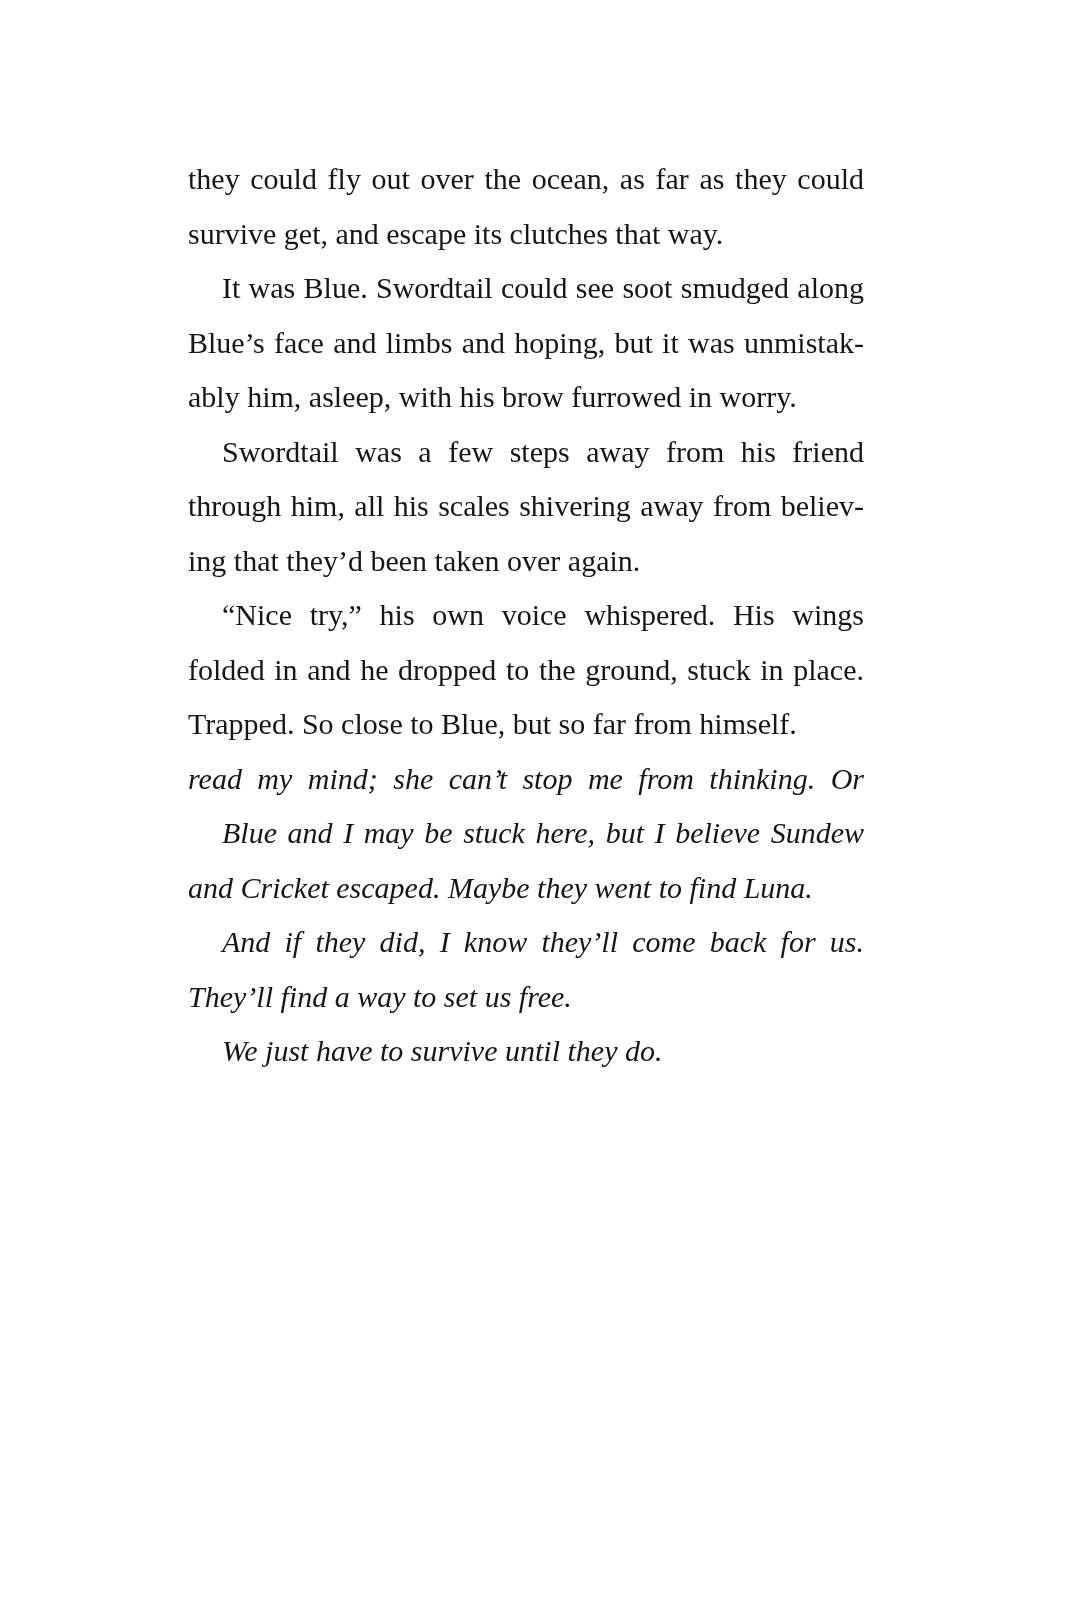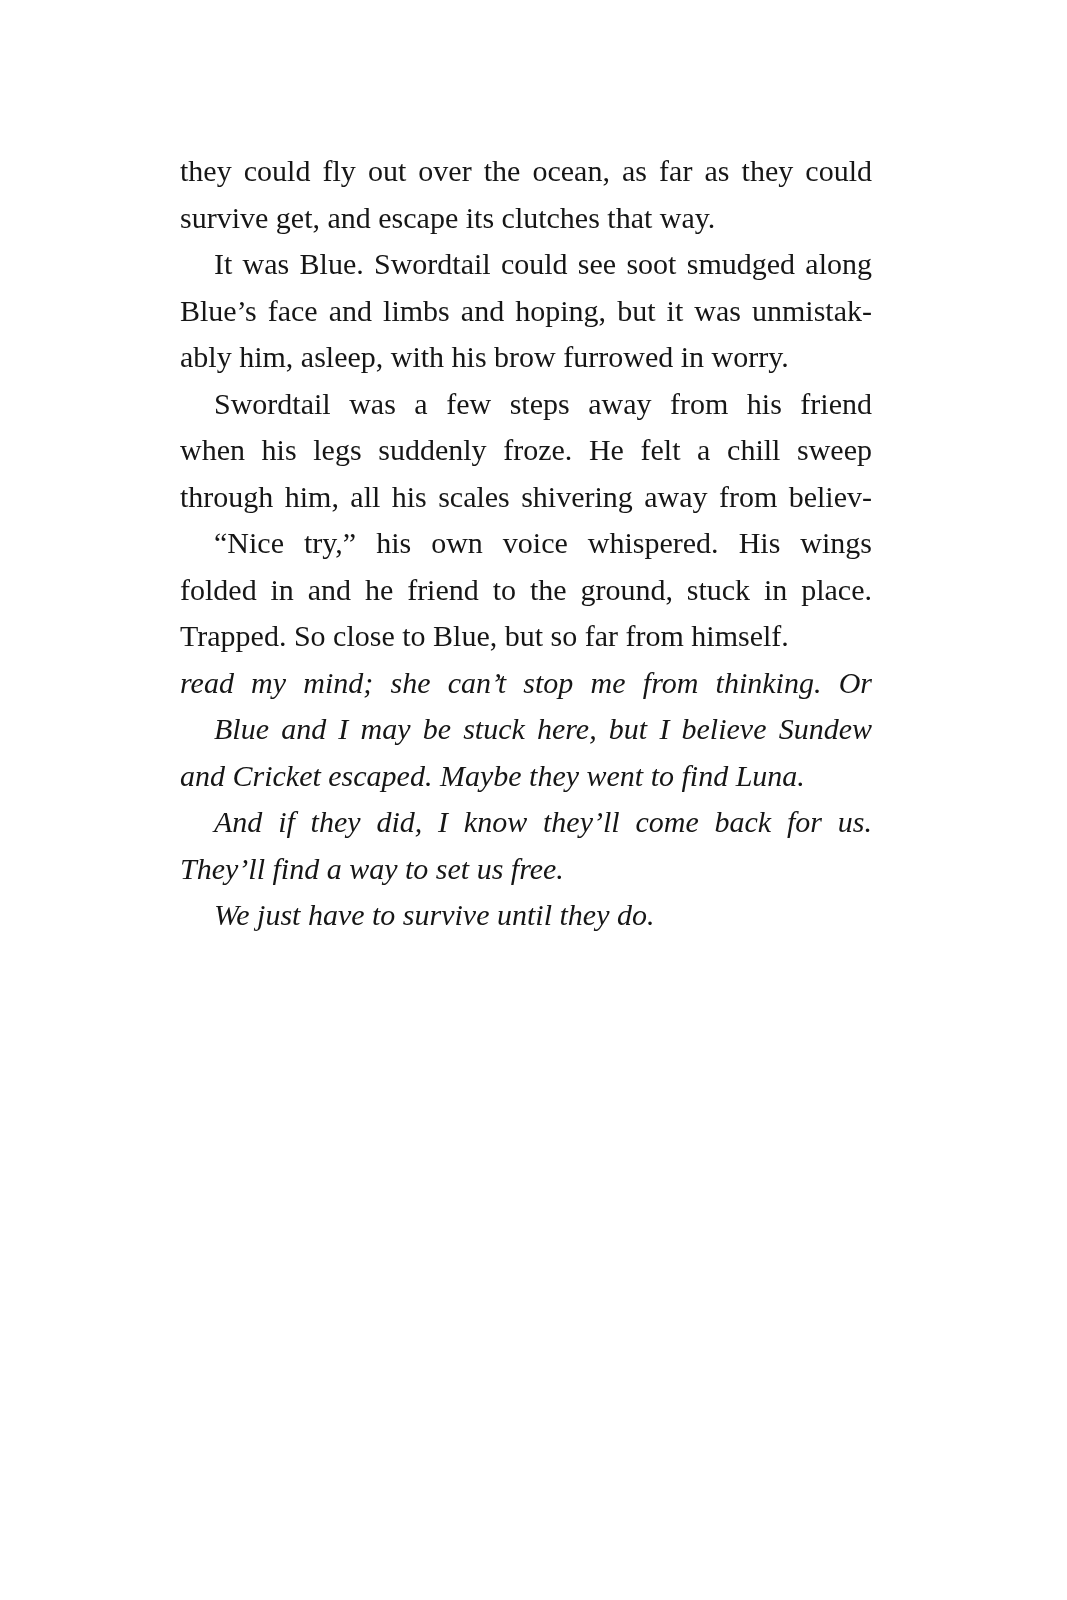--- a/index.html
+++ b/index.html
@@ -14,21 +14,21 @@
     font-family: "Liberation Serif", "DejaVu Serif", serif;
     color: #161616;
   }
   .textblock {
     position: absolute;
     left: 180px;
     top: 148px;
     width: 692px;
   }
   .line {
-    margin: 0;
+    margin: 8px;
     padding: 0;
     font-size: 30px;
     line-height: 46.5px;
     text-align: left;
     white-space: normal;
   }
   
   .j {
     text-align: justify;
     text-align-last: justify;
@@ -51,25 +51,25 @@
   <div class="textblock">
 
     <p class="line j">they could fly out over the ocean, as far as they could</p>
     <p class="line">survive get, and escape its clutches that way.</p>
 
     <p class="line j ind">It was Blue. Swordtail could see soot smudged along</p>
     <p class="line j">Blue’s face and limbs and hoping, but it was unmistak-</p>
     <p class="line">ably him, asleep, with his brow furrowed in worry.</p>
 
     <p class="line j ind">Swordtail was a few steps away from his friend</p>
-    <p class="line j">when his legs suddenly froze. He felt a chill sweep</p>
     <p class="line j">through him, all his scales shivering away from believ-</p>
+    <p class="line">ing that they’d been taken over again.</p>
 
     <p class="line j ind">“Nice try,” his own voice whispered. His wings</p>
-    <p class="line j">folded in and he friend to the ground, stuck in place.</p>
+    <p class="line j">folded in and he dropped to the ground, stuck in place.</p>
     <p class="line">Trapped. So close to Blue, but so far from himself.</p>
 
     <p class="line j it">read my mind; she can’t stop me from thinking. Or</p>
 
     <p class="line j ind it">Blue and I may be stuck here, but I believe Sundew</p>
     <p class="line it">and Cricket escaped. Maybe they went to find Luna.</p>
 
     <p class="line j ind it">And if they did, I know they’ll come back for us.</p>
     <p class="line it">They’ll find a way to set us free.</p>
 

